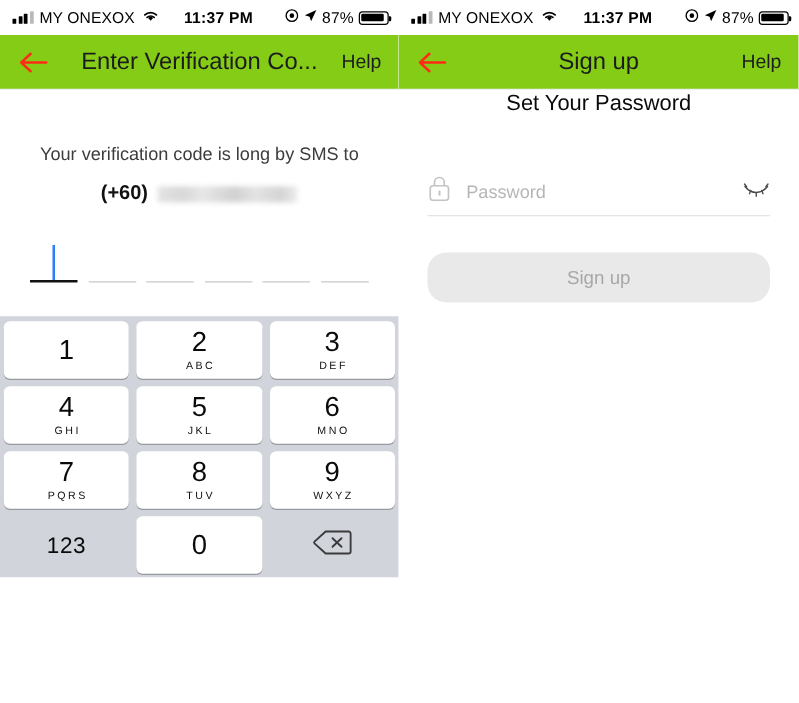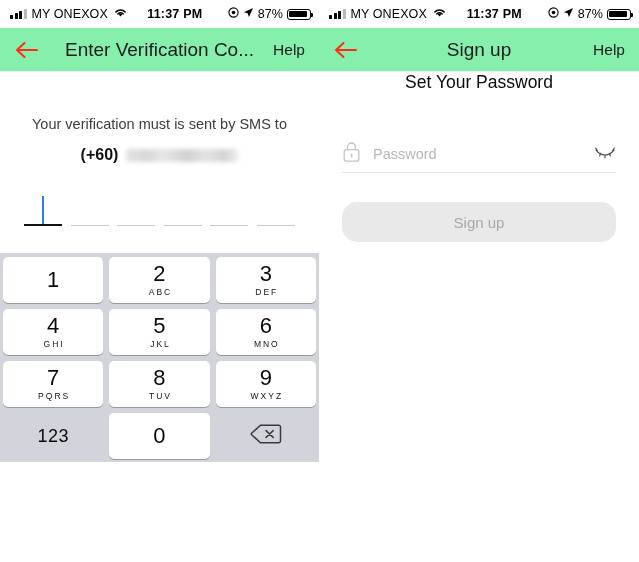--- a/index.html
+++ b/index.html
@@ -55,21 +55,21 @@
   }
   .battery span { display: block; height: 100%; width: 92%; background: #000; border-radius: 1px; }
 
   
   .navbar {
     height: 44px;
     display: flex; align-items: center;
     padding: 0 14px;
     border-bottom: 1px solid #eceef0;
     position: relative;
-    background: #86efac;
+    background: #84cc16;
   }
   .back-arrow { width: 26px; height: 20px; flex: 0 0 auto; cursor: pointer; }
   .nav-title {
     position: absolute; left: 0; right: 0;
     text-align: center;
     font-size: 19px; color: #1c1c1e;
     pointer-events: none;
     padding: 0 62px;
     white-space: nowrap; overflow: hidden; text-overflow: ellipsis;
   }
@@ -242,21 +242,21 @@
       <span class="back-arrow">
         <svg width="26" height="20" viewBox="0 0 26 20">
             <path d="M3 10h20M3 10l7.5-7M3 10l7.5 7" stroke="#ff2b16" stroke-width="2" fill="none" stroke-linecap="round" stroke-linejoin="round"></path>
           </svg>
       </span>
       <span class="nav-title">Enter Verification Co...</span>
       <span class="nav-help">Help</span>
     </div>
 
     <div class="body-left">
-      <div class="sms-line">Your verification must is sent by SMS to</div>
+      <div class="sms-line">Your verification code is long by SMS to</div>
 
       <div class="phone-row">
         <span class="phone-cc">(+60)</span>
         <span class="phone-masked"></span>
       </div>
 
       <div class="otp-row">
         <span class="otp-slot active">
             <i class="caret"></i>
           </span>

